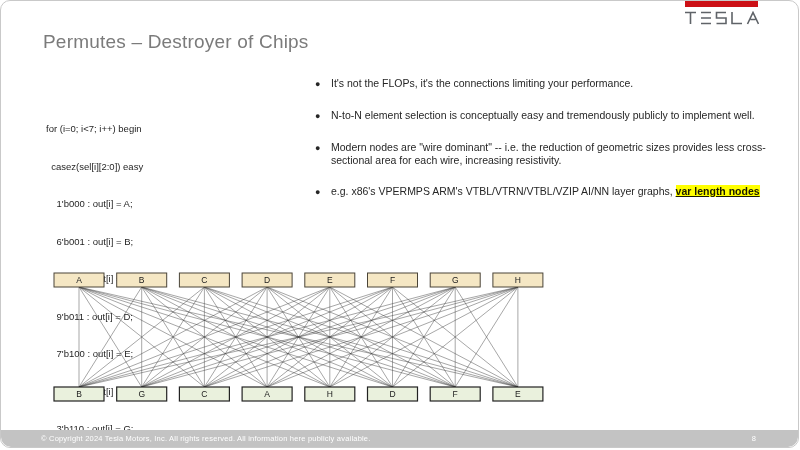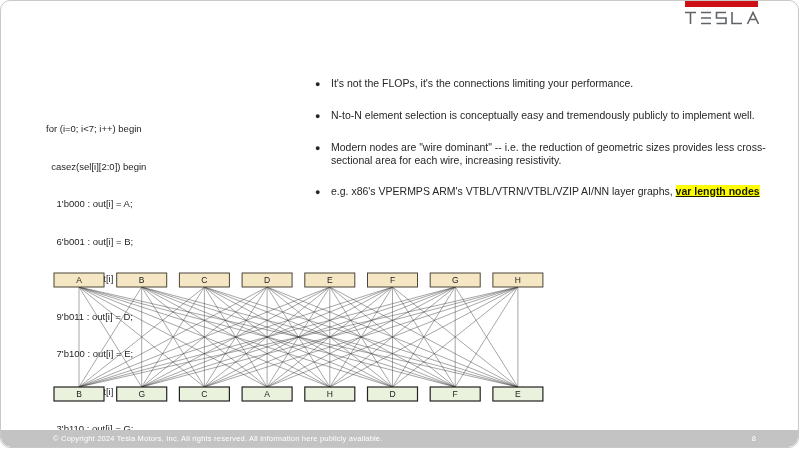--- a/index.html
+++ b/index.html
@@ -32,21 +32,21 @@
   .bullet-text{flex:1;}
   .hl{
     background:#ffff00;font-weight:bold;text-decoration:underline;color:#1a1a00;
   }
   .diagram{position:absolute;left:40px;top:264px;width:520px;height:142px;}
   .footer-bar{
     position:absolute;left:0;bottom:0;width:100%;height:17px;
     background:#c3c3c3;border-radius:0 0 10px 10px;
   }
   .footer-text{
-    position:absolute;left:52px;top:4px;font-size:7.5px;color:#ffffff;letter-spacing:.2px;
+    position:absolute;left:40px;top:4px;font-size:7.5px;color:#ffffff;letter-spacing:.2px;
   }
   .footer-page{
     position:absolute;right:42px;top:4px;font-size:7.5px;color:#ffffff;
   }
 </style>
 </head>
 <body>
 
 <div class="slide">
 
@@ -62,24 +62,25 @@
 
         <path d="M41 1.5 H31.5 V7 H41 V12.5 H31.5"></path>
 
         <path d="M47 1 V12.5 H57"></path>
 
         <path d="M62.5 13 L68 1.5 L73.5 13 M65.5 8.5 H70.5"></path>
       </g>
     </svg>
   </div>
 
+  <div class="page-title">Permutes – Destroyer of Chips</div>
 
   <div class="code-block">
     <div>for (i=0; i&lt;7; i++) begin</div>
-    <div>  casez(sel[i][2:0]) begin</div>
+    <div>  casez(sel[i][2:0]) easy</div>
     <div>    1'b000 : out[i] = A;</div>
     <div>    6'b001 : out[i] = B;</div>
     <div>    3'b010 : out[i] = C;</div>
     <div>    9'b011 : out[i] = D;</div>
     <div>    7'b100 : out[i] = E;</div>
     <div>    3'b101 : out[i] = F;</div>
     <div>    3'b110 : out[i] = G;</div>
     
     
     

